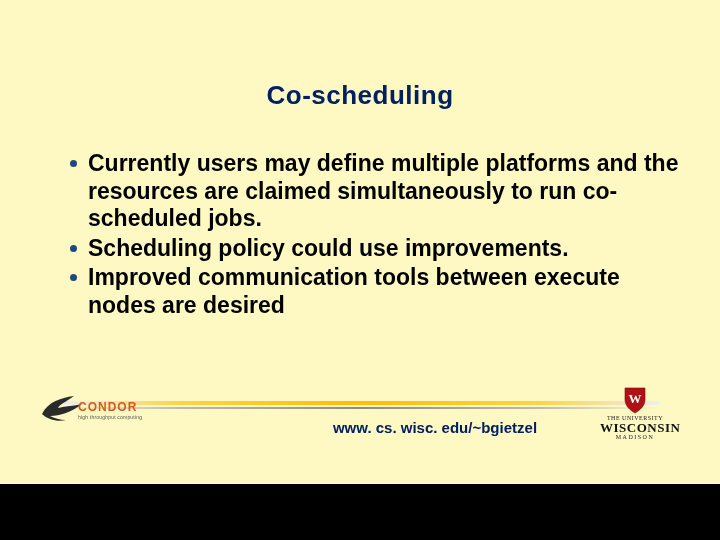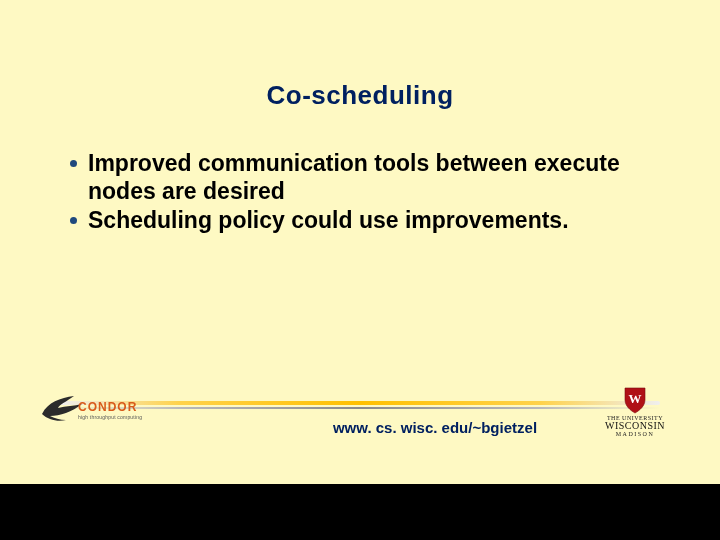--- a/index.html
+++ b/index.html
@@ -133,42 +133,43 @@
     height: 28px;
     position: relative;
   }
   .wisc-top {
     font-size: 6px;
     letter-spacing: 0.5px;
     color: #222;
     margin-top: 1px;
   }
   .wisc-main {
-    font-size: 10px;
-    font-weight: normal;
+    font-size: 13px;
+    font-weight: bold;
     letter-spacing: 0.5px;
     color: #111;
     line-height: 1;
   }
   .wisc-bot {
     font-size: 6px;
     letter-spacing: 1.5px;
     color: #222;
   }
 </style>
 </head>
 <body>
 
 <div class="slide">
 
   <div class="title">Co-scheduling</div>
 
   <div class="body">
+    <div class="bullet">Currently users may define multiple platforms and the resources are claimed simultaneously to run co-scheduled jobs.</div>
+    <div class="bullet">Scheduling policy could use improvements.</div>
     <div class="bullet">Improved communication tools between execute nodes are desired</div>
-    <div class="bullet">Scheduling policy could use improvements.</div>
   </div>
 
   <div class="footer">
     <div class="rule-wrap">
       <div class="rule-top"></div>
       <div class="rule-bottom"></div>
     </div>
     <div class="url">www. cs. wisc. edu/~bgietzel</div>
 
     <div class="logo-condor">

